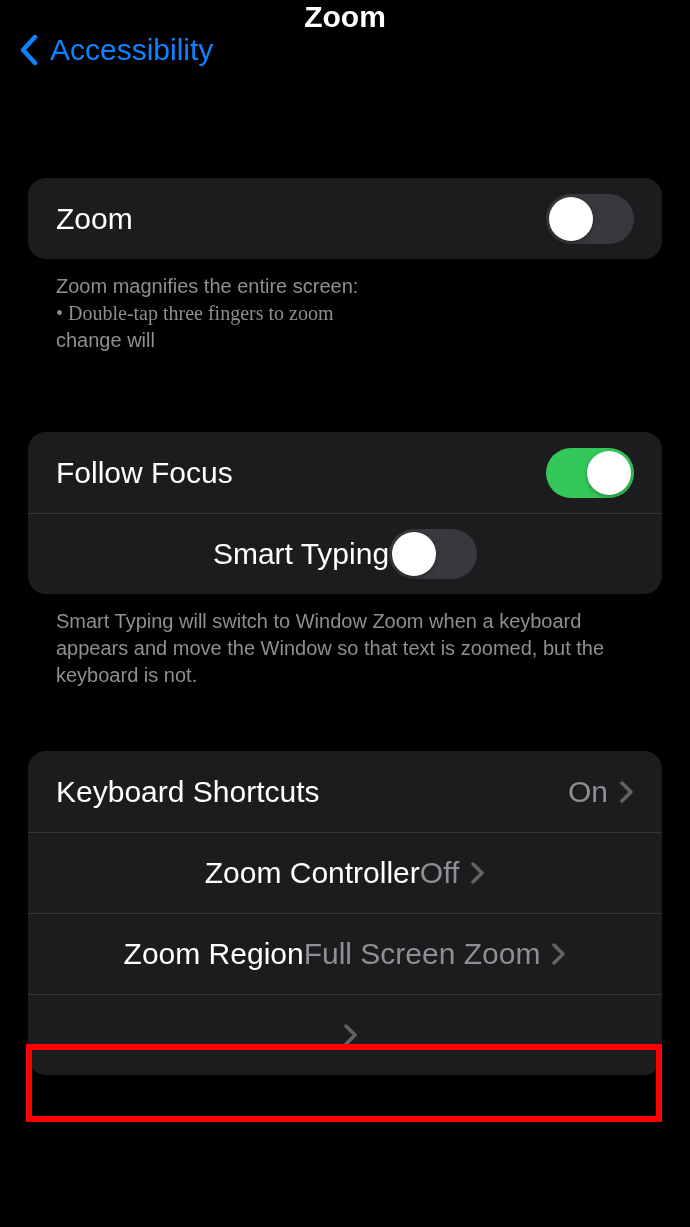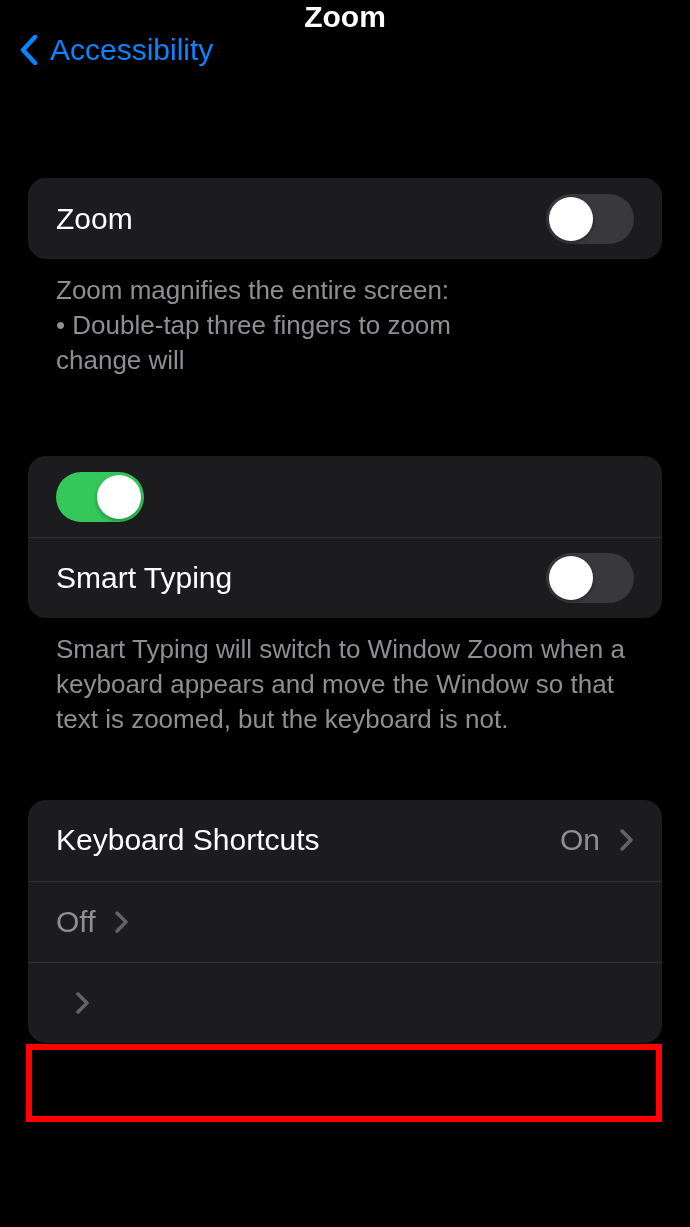--- a/index.html
+++ b/index.html
@@ -45,30 +45,31 @@
     }
     .row {
       display: flex;
       align-items: center;
       justify-content: space-between;
       padding: 0 28px;
       height: 81px;
     }
     .row + .row {
       border-top: 1px solid #333;
+      justify-content: center;
     }
     .row-label {
       font-size: 30px;
       font-weight: 400;
       color: #fff;
     }
     .row-value {
       font-size: 30px;
       color: #8e8e93;
-      margin-right: 20px;
+      margin-right: 12px;
     }
     .row-right {
       display: flex;
       align-items: center;
     }
     .chevron-right {
       width: 14px;
       height: 22px;
       flex-shrink: 0;
     }
@@ -94,29 +95,30 @@
       box-shadow: 0 2px 4px rgba(0,0,0,0.3);
     }
     .toggle.on .toggle-knob {
       left: auto;
       right: 3px;
     }
     .footer-text {
       margin: 14px 28px 0 28px;
       padding: 0 28px;
       color: #8e8e93;
-      font-size: 26px;
+      font-size: 20px;
       line-height: 1.35;
     }
     .footer-text .heading {
       color: #8e8e93;
       font-weight: 400;
     }
     .bullet-list {
       list-style: none;
+      font-family: Liberation Serif, serif;
     }
     .bullet-list li::before {
       content: "•  ";
     }
     .highlight-box {
       position: absolute;
       border: 6px solid #ff0000;
       pointer-events: none;
     }
     .spacer {
@@ -155,20 +157,21 @@
   <ul class="bullet-list">
     <li>Double-tap three fingers to zoom</li>
   </ul>
   <div>change will</div>
 </div>
 
 <div class="spacer"></div>
 
 <div class="section-group">
   <div class="row">
+    <span class="row-label">Follow Focus</span>
     <div class="toggle on">
       <div class="toggle-knob"></div>
     </div>
   </div>
   <div class="row">
     <span class="row-label">Smart Typing</span>
     <div class="toggle">
       <div class="toggle-knob"></div>
     </div>
   </div>
@@ -182,28 +185,38 @@
   <div class="row">
     <span class="row-label">Keyboard Shortcuts</span>
     <div class="row-right">
       <span class="row-value">On</span>
       <svg class="chevron-right" viewBox="0 0 14 22">
         <polyline points="2,2 11,11 2,20" stroke="#636366" stroke-width="3.5" fill="none" stroke-linecap="round" stroke-linejoin="round"></polyline>
       </svg>
     </div>
   </div>
   <div class="row">
+    <span class="row-label">Zoom Controller</span>
     <div class="row-right">
       <span class="row-value">Off</span>
       <svg class="chevron-right" viewBox="0 0 14 22">
         <polyline points="2,2 11,11 2,20" stroke="#636366" stroke-width="3.5" fill="none" stroke-linecap="round" stroke-linejoin="round"></polyline>
       </svg>
     </div>
   </div>
   <div class="row">
+    <span class="row-label">Zoom Region</span>
+    <div class="row-right">
+      <span class="row-value">Full Screen Zoom</span>
+      <svg class="chevron-right" viewBox="0 0 14 22">
+        <polyline points="2,2 11,11 2,20" stroke="#636366" stroke-width="3.5" fill="none" stroke-linecap="round" stroke-linejoin="round"></polyline>
+      </svg>
+    </div>
+  </div>
+  <div class="row">
     <div class="row-right">
       <span class="row-value"></span>
       <svg class="chevron-right" viewBox="0 0 14 22">
         <polyline points="2,2 11,11 2,20" stroke="#636366" stroke-width="3.5" fill="none" stroke-linecap="round" stroke-linejoin="round"></polyline>
       </svg>
     </div>
   </div>
 </div>
 
 <div class="highlight-box" style="left:26px; top:1044px; width:636px; height:78px;"></div>

